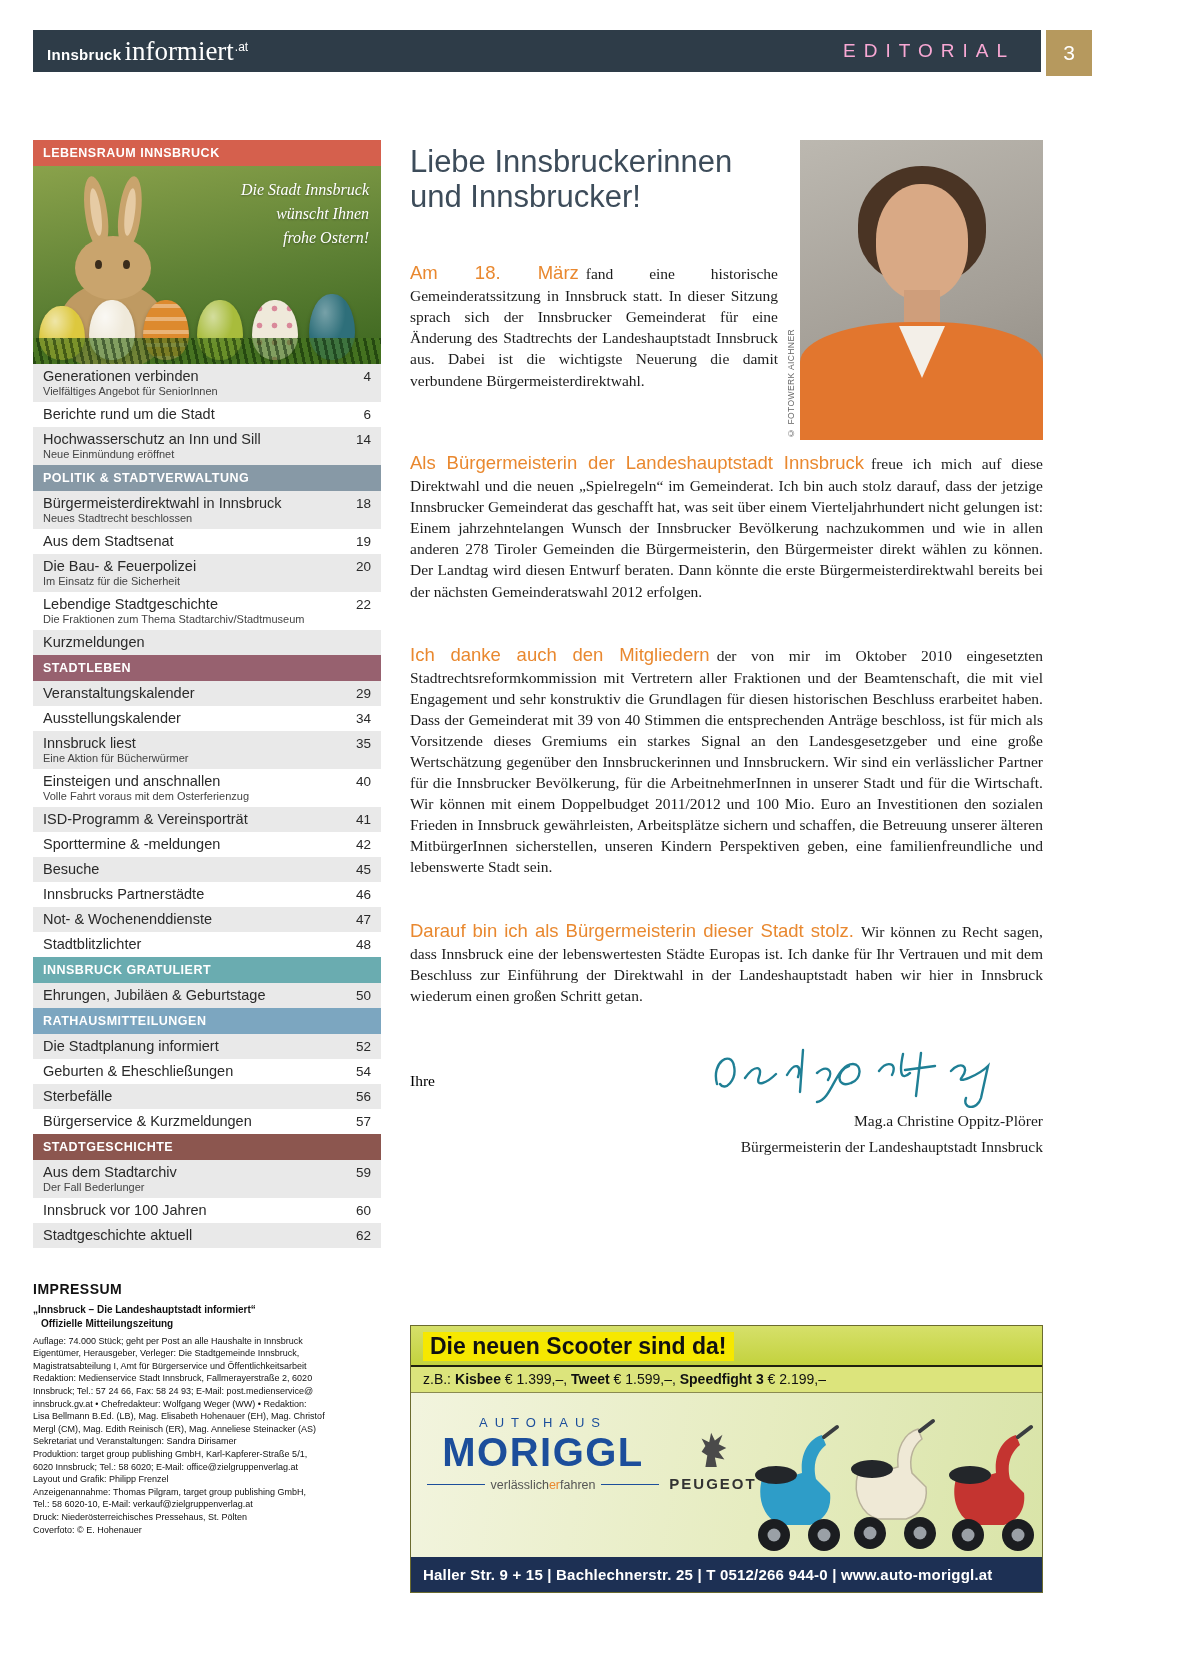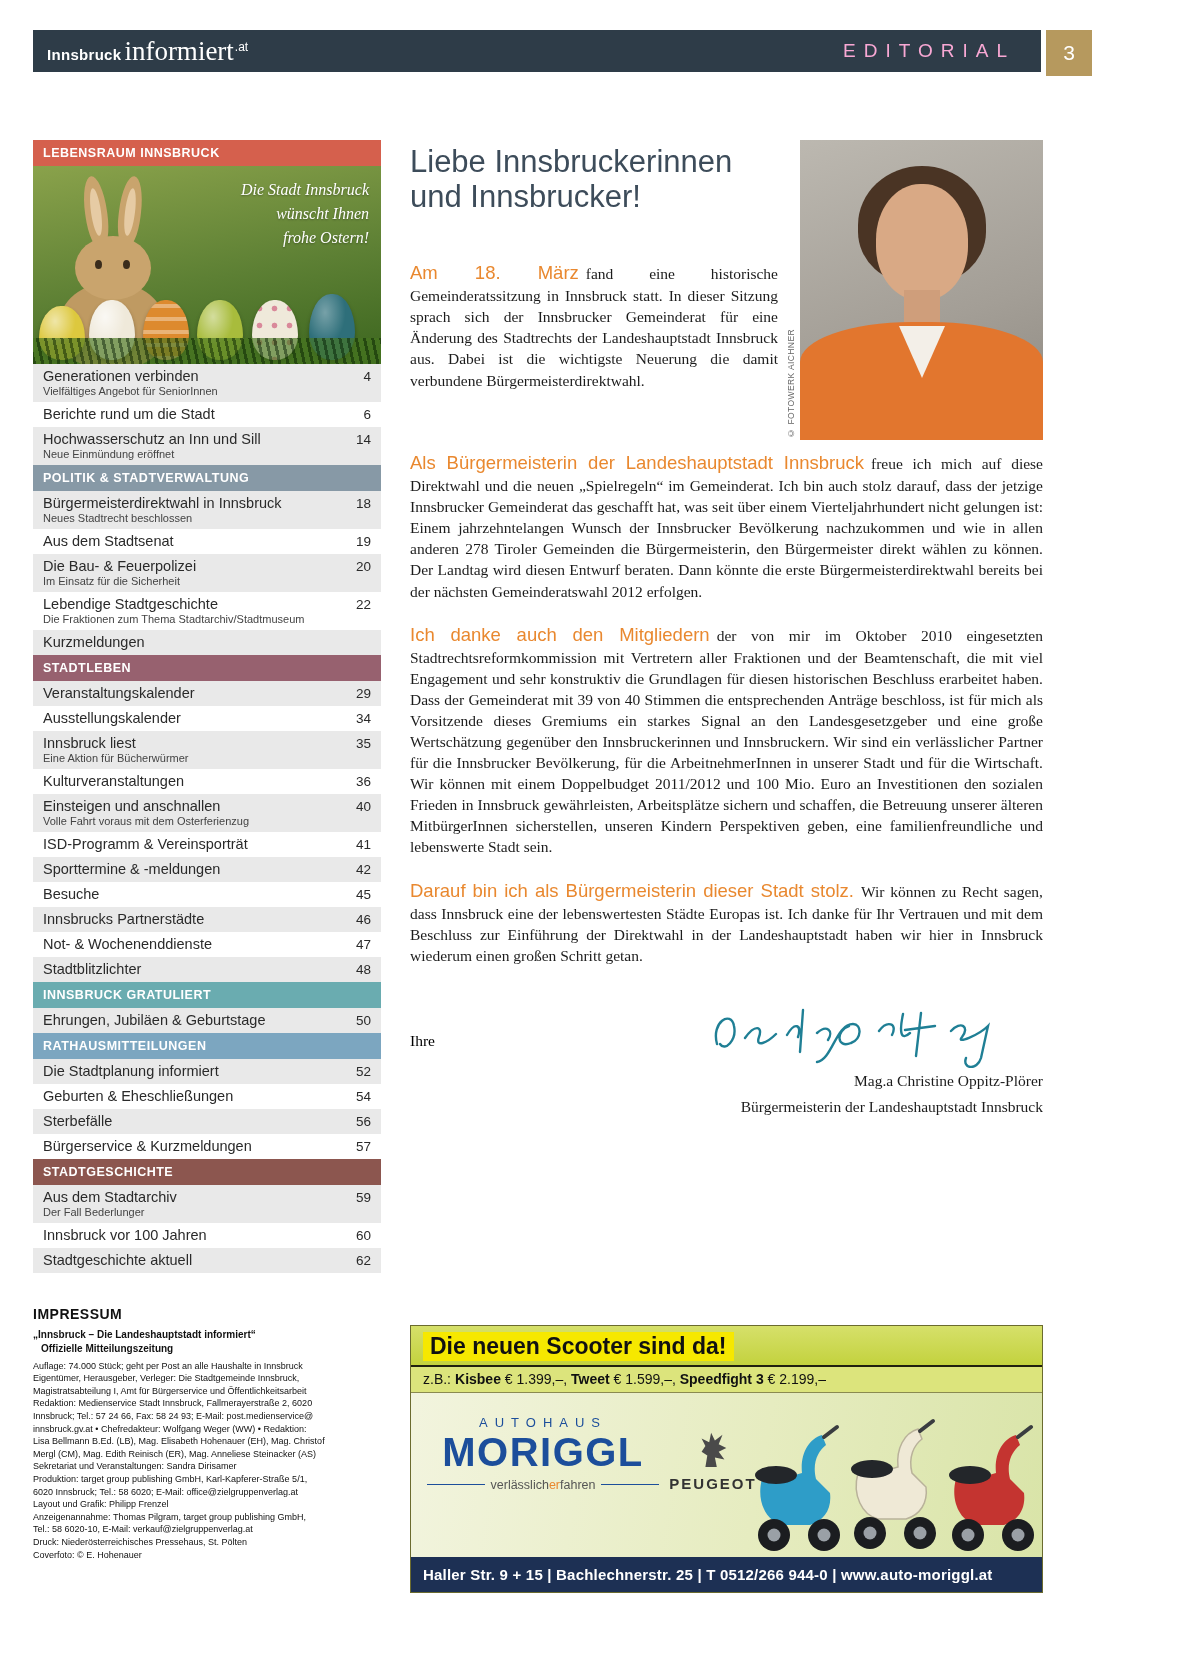--- a/index.html
+++ b/index.html
@@ -77,21 +77,21 @@
   .p-face { position:absolute; left:76px; top:44px; width:92px; height:116px; background:#d9a985; border-radius:48% 48% 46% 46%; }
   .p-neck { position:absolute; left:104px; top:150px; width:36px; height:40px; background:#cf9e7b; }
   .p-jacket { position:absolute; left:0; bottom:0; width:100%; height:118px; background:#e2762e; border-radius:46% 46% 0 0 / 34% 34% 0 0; }
   .p-shirt { position:absolute; left:99px; bottom:62px; width:46px; height:52px; background:#f3efe8;
              clip-path:polygon(0 0, 100% 0, 50% 100%); }
   .photo-credit { position:absolute; left:-14px; bottom:2px; writing-mode:vertical-rl; transform:rotate(180deg);
                   font-size:8.5px; color:#666; letter-spacing:.4px; }
   .main-title { font-weight:400; color:var(--title-blue); font-size:31px; line-height:1.13; margin:4px 0 46px; }
 
   .para { font-family:"Liberation Serif", serif; font-size:15.5px; line-height:1.36; color:#1c1c1c; text-align:justify; }
-  .para + .para { clear:both; margin-top:20px; }
+  .para + .para { clear:both; margin-top:40px; }
   .lead { font-family:"Liberation Sans", sans-serif; color:var(--orange-lead); font-size:18.5px; }
   .ptext { margin-left:7px; }
 
   .closing { clear:both; margin-top:30px; }
   .sig-row { display:flex; justify-content:space-between; align-items:flex-end; }
   .salutation { font-family:"Liberation Serif", serif; font-size:15.5px; padding-bottom:18px; }
   .signature { margin-right:4px; }
   .sign-name, .sign-role { text-align:right; font-family:"Liberation Serif", serif; font-size:15.5px; line-height:1.65; color:#1c1c1c; }
 
   
@@ -235,27 +235,20 @@
             <span class="toc-page">34</span>
           </div>
 
         </div>
         <div class="toc-item">
           <div class="row1">
             <span class="toc-title">Innsbruck liest</span>
             <span class="toc-page">35</span>
           </div>
           <div class="toc-sub">Eine Aktion für Bücherwürmer</div>
-        </div>
-        <div class="toc-item">
-          <div class="row1">
-            <span class="toc-title">Kulturveranstaltungen</span>
-            <span class="toc-page">36</span>
-          </div>
-
         </div>
         <div class="toc-item">
           <div class="row1">
             <span class="toc-title">Einsteigen und anschnallen</span>
             <span class="toc-page">40</span>
           </div>
           <div class="toc-sub">Volle Fahrt voraus mit dem Osterferienzug</div>
         </div>
         <div class="toc-item">
           <div class="row1">

